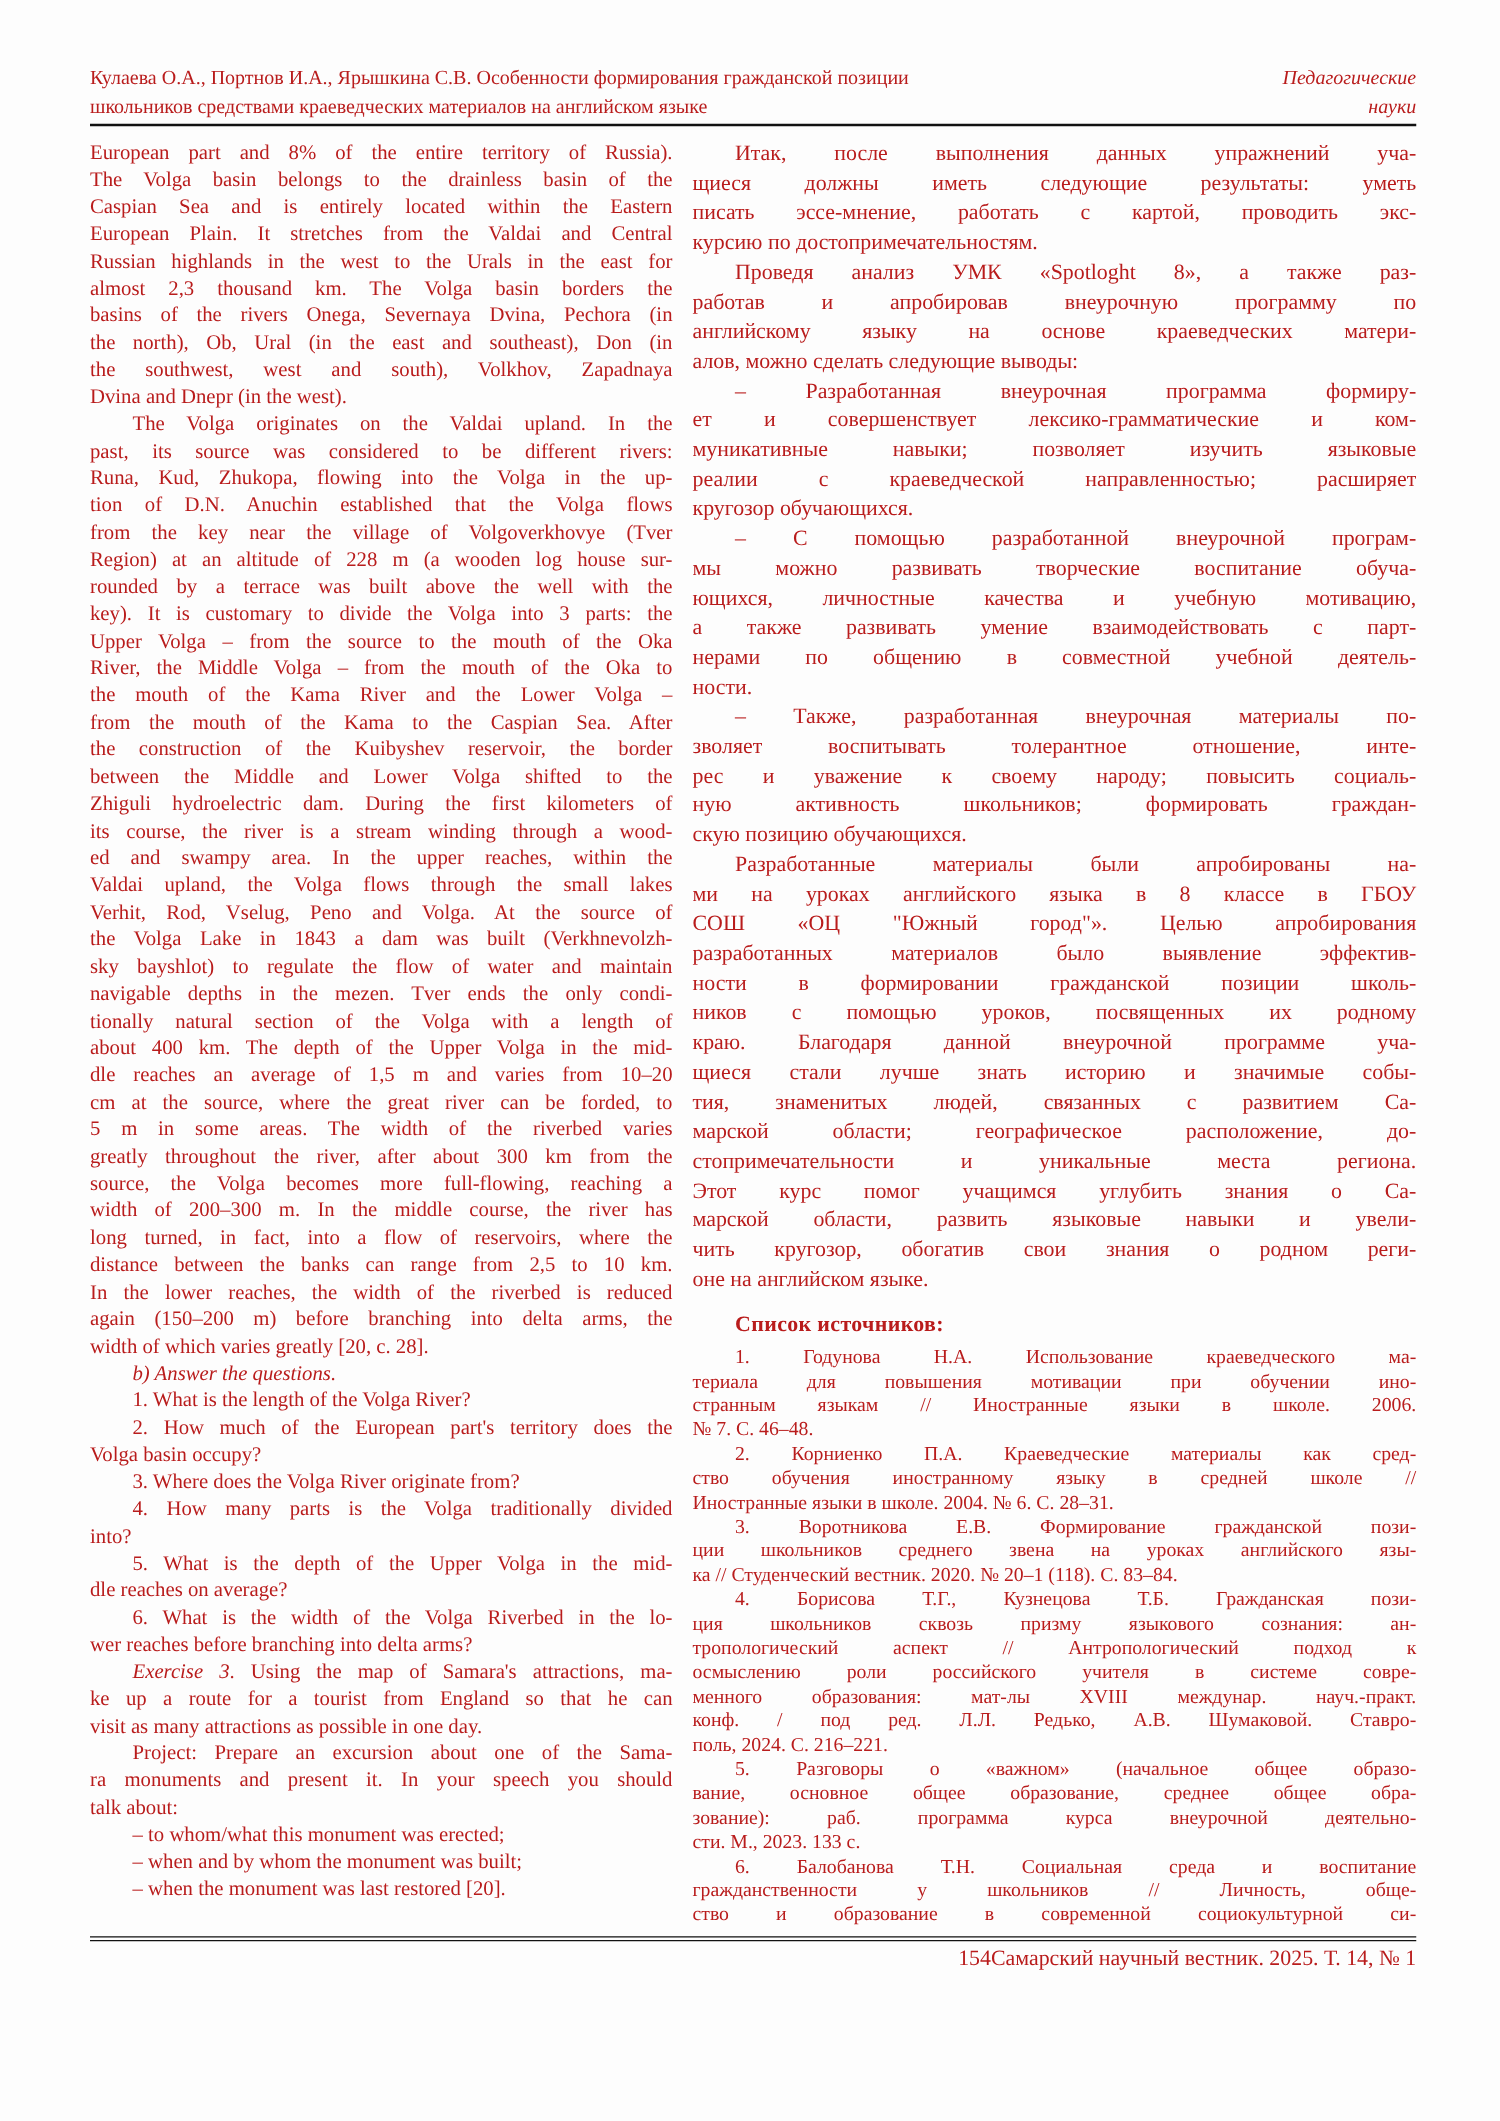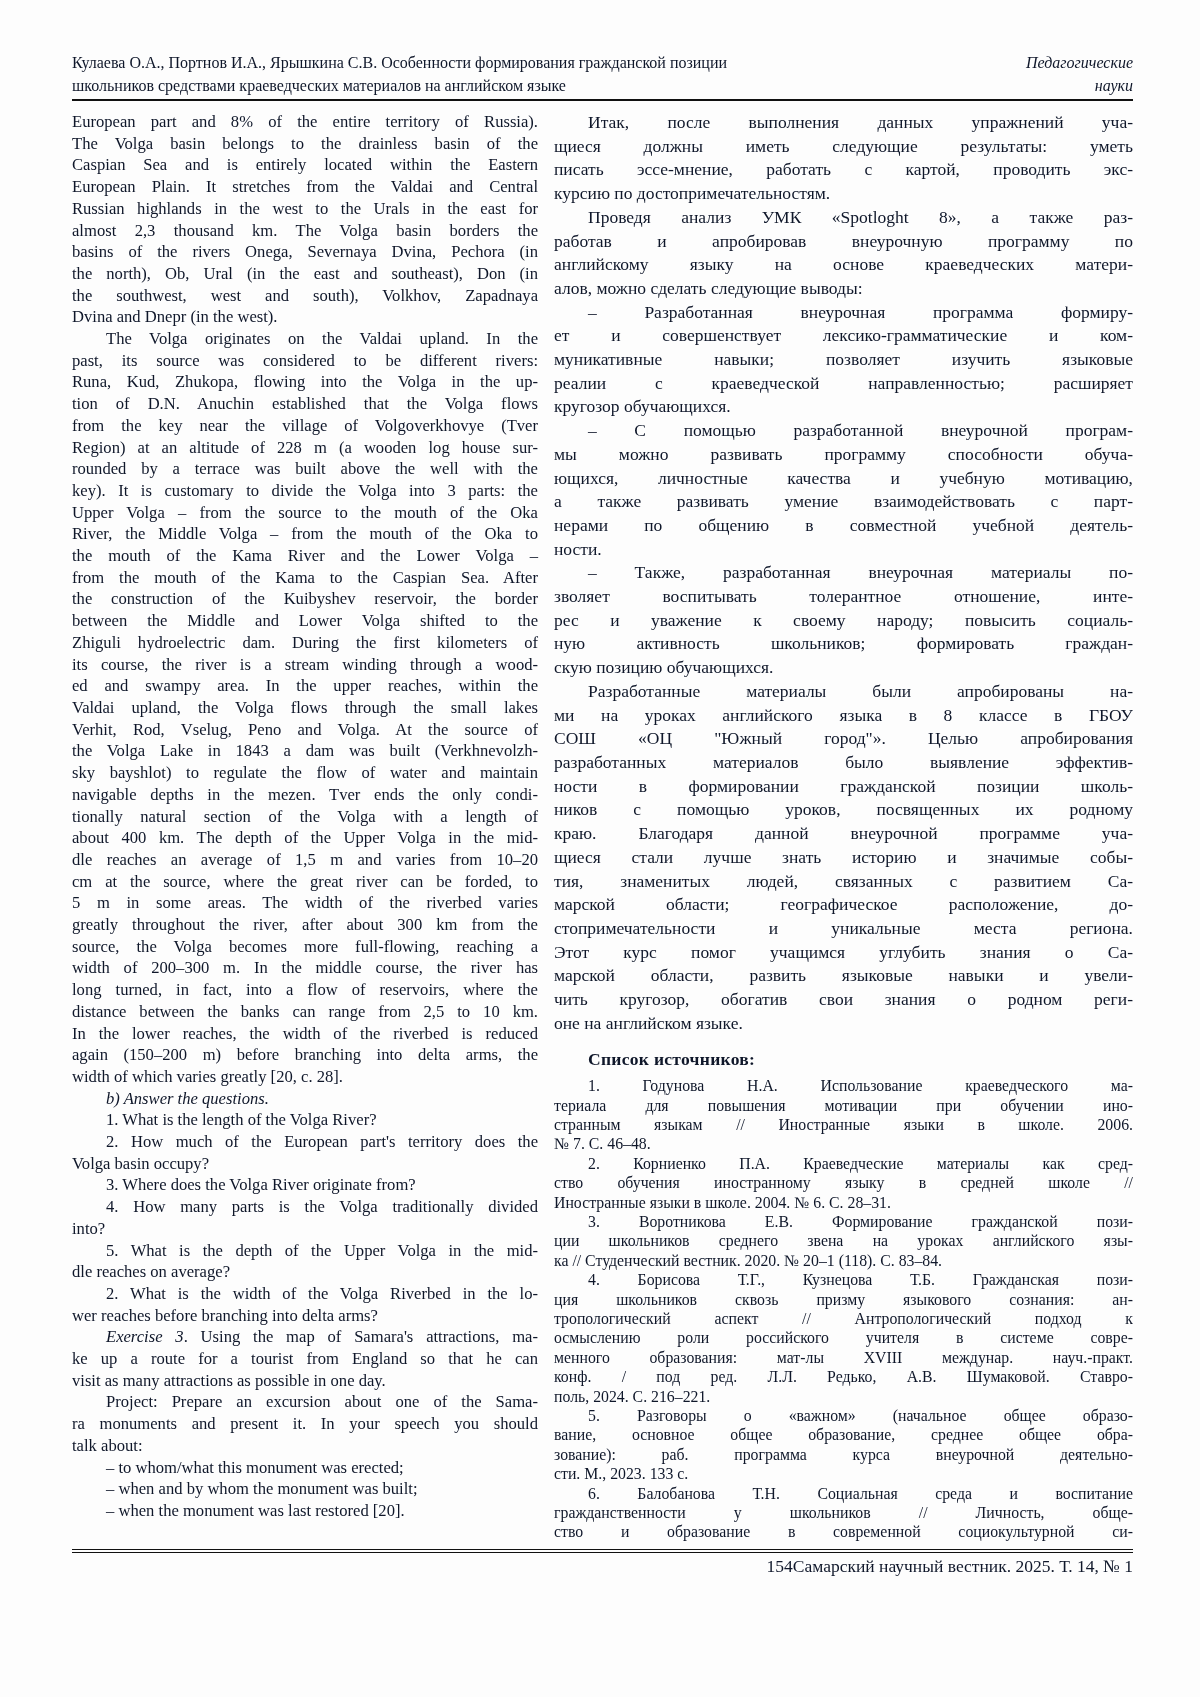--- a/index.html
+++ b/index.html
@@ -1,18 +1,18 @@
 <!DOCTYPE html>
 <html><head>
 <meta charset="utf-8">
 <style>
   html,body { margin:0; padding:0; background:#e9e9e9; }
   .page {
     position:relative; width:1200px; height:1697px;
-    background:#fdfdfd; color:#0f172a;
+    background:#fdfdfd; color:#b91c1c;
     font-family:"Liberation Serif", serif;
     box-sizing:border-box; margin:0 auto; overflow:hidden;
   }
   .running-head {
     position:absolute; top:52px; left:72px; right:67px;
     display:flex; align-items:flex-start;
     font-size:16px; line-height:22.5px;
   }
   .rh-left { flex:1; padding-right:30px; }
   .rh-right { font-style:italic; text-align:right; white-space:nowrap; }
@@ -130,21 +130,21 @@
         </div>
         <div class="para">
           <div class="ln ind">4. How many parts is the Volga traditionally divided</div>
           <div class="ln end">into?</div>
         </div>
         <div class="para">
           <div class="ln ind">5. What is the depth of the Upper Volga in the mid-</div>
           <div class="ln end">dle reaches on average?</div>
         </div>
         <div class="para">
-          <div class="ln ind">2. What is the width of the Volga Riverbed in the lo-</div>
+          <div class="ln ind">6. What is the width of the Volga Riverbed in the lo-</div>
           <div class="ln end">wer reaches before branching into delta arms?</div>
         </div>
         <div class="para">
           <div class="ln ind"><i>Exercise 3</i>. Using the map of Samara's attractions, ma-</div>
           <div class="ln">ke up a route for a tourist from England so that he can</div>
           <div class="ln end">visit as many attractions as possible in one day.</div>
         </div>
         <div class="para">
           <div class="ln ind">Project: Prepare an excursion about one of the Sama-</div>
           <div class="ln">ra monuments and present it. In your speech you should</div>
@@ -175,21 +175,21 @@
         </div>
         <div class="para">
           <div class="ln ind">– Разработанная внеурочная программа формиру-</div>
           <div class="ln">ет и совершенствует лексико-грамматические и ком-</div>
           <div class="ln">муникативные навыки; позволяет изучить языковые</div>
           <div class="ln">реалии с краеведческой направленностью; расширяет</div>
           <div class="ln end">кругозор обучающихся.</div>
         </div>
         <div class="para">
           <div class="ln ind">– С помощью разработанной внеурочной програм-</div>
-          <div class="ln">мы можно развивать программу способности обуча-</div>
+          <div class="ln">мы можно развивать творческие воспитание обуча-</div>
           <div class="ln">ющихся, личностные качества и учебную мотивацию,</div>
           <div class="ln">а также развивать умение взаимодействовать с парт-</div>
           <div class="ln">нерами по общению в совместной учебной деятель-</div>
           <div class="ln end">ности.</div>
         </div>
         <div class="para">
           <div class="ln ind">– Также, разработанная внеурочная материалы по-</div>
           <div class="ln">зволяет воспитывать толерантное отношение, инте-</div>
           <div class="ln">рес и уважение к своему народу; повысить социаль-</div>
           <div class="ln">ную активность школьников; формировать граждан-</div>

